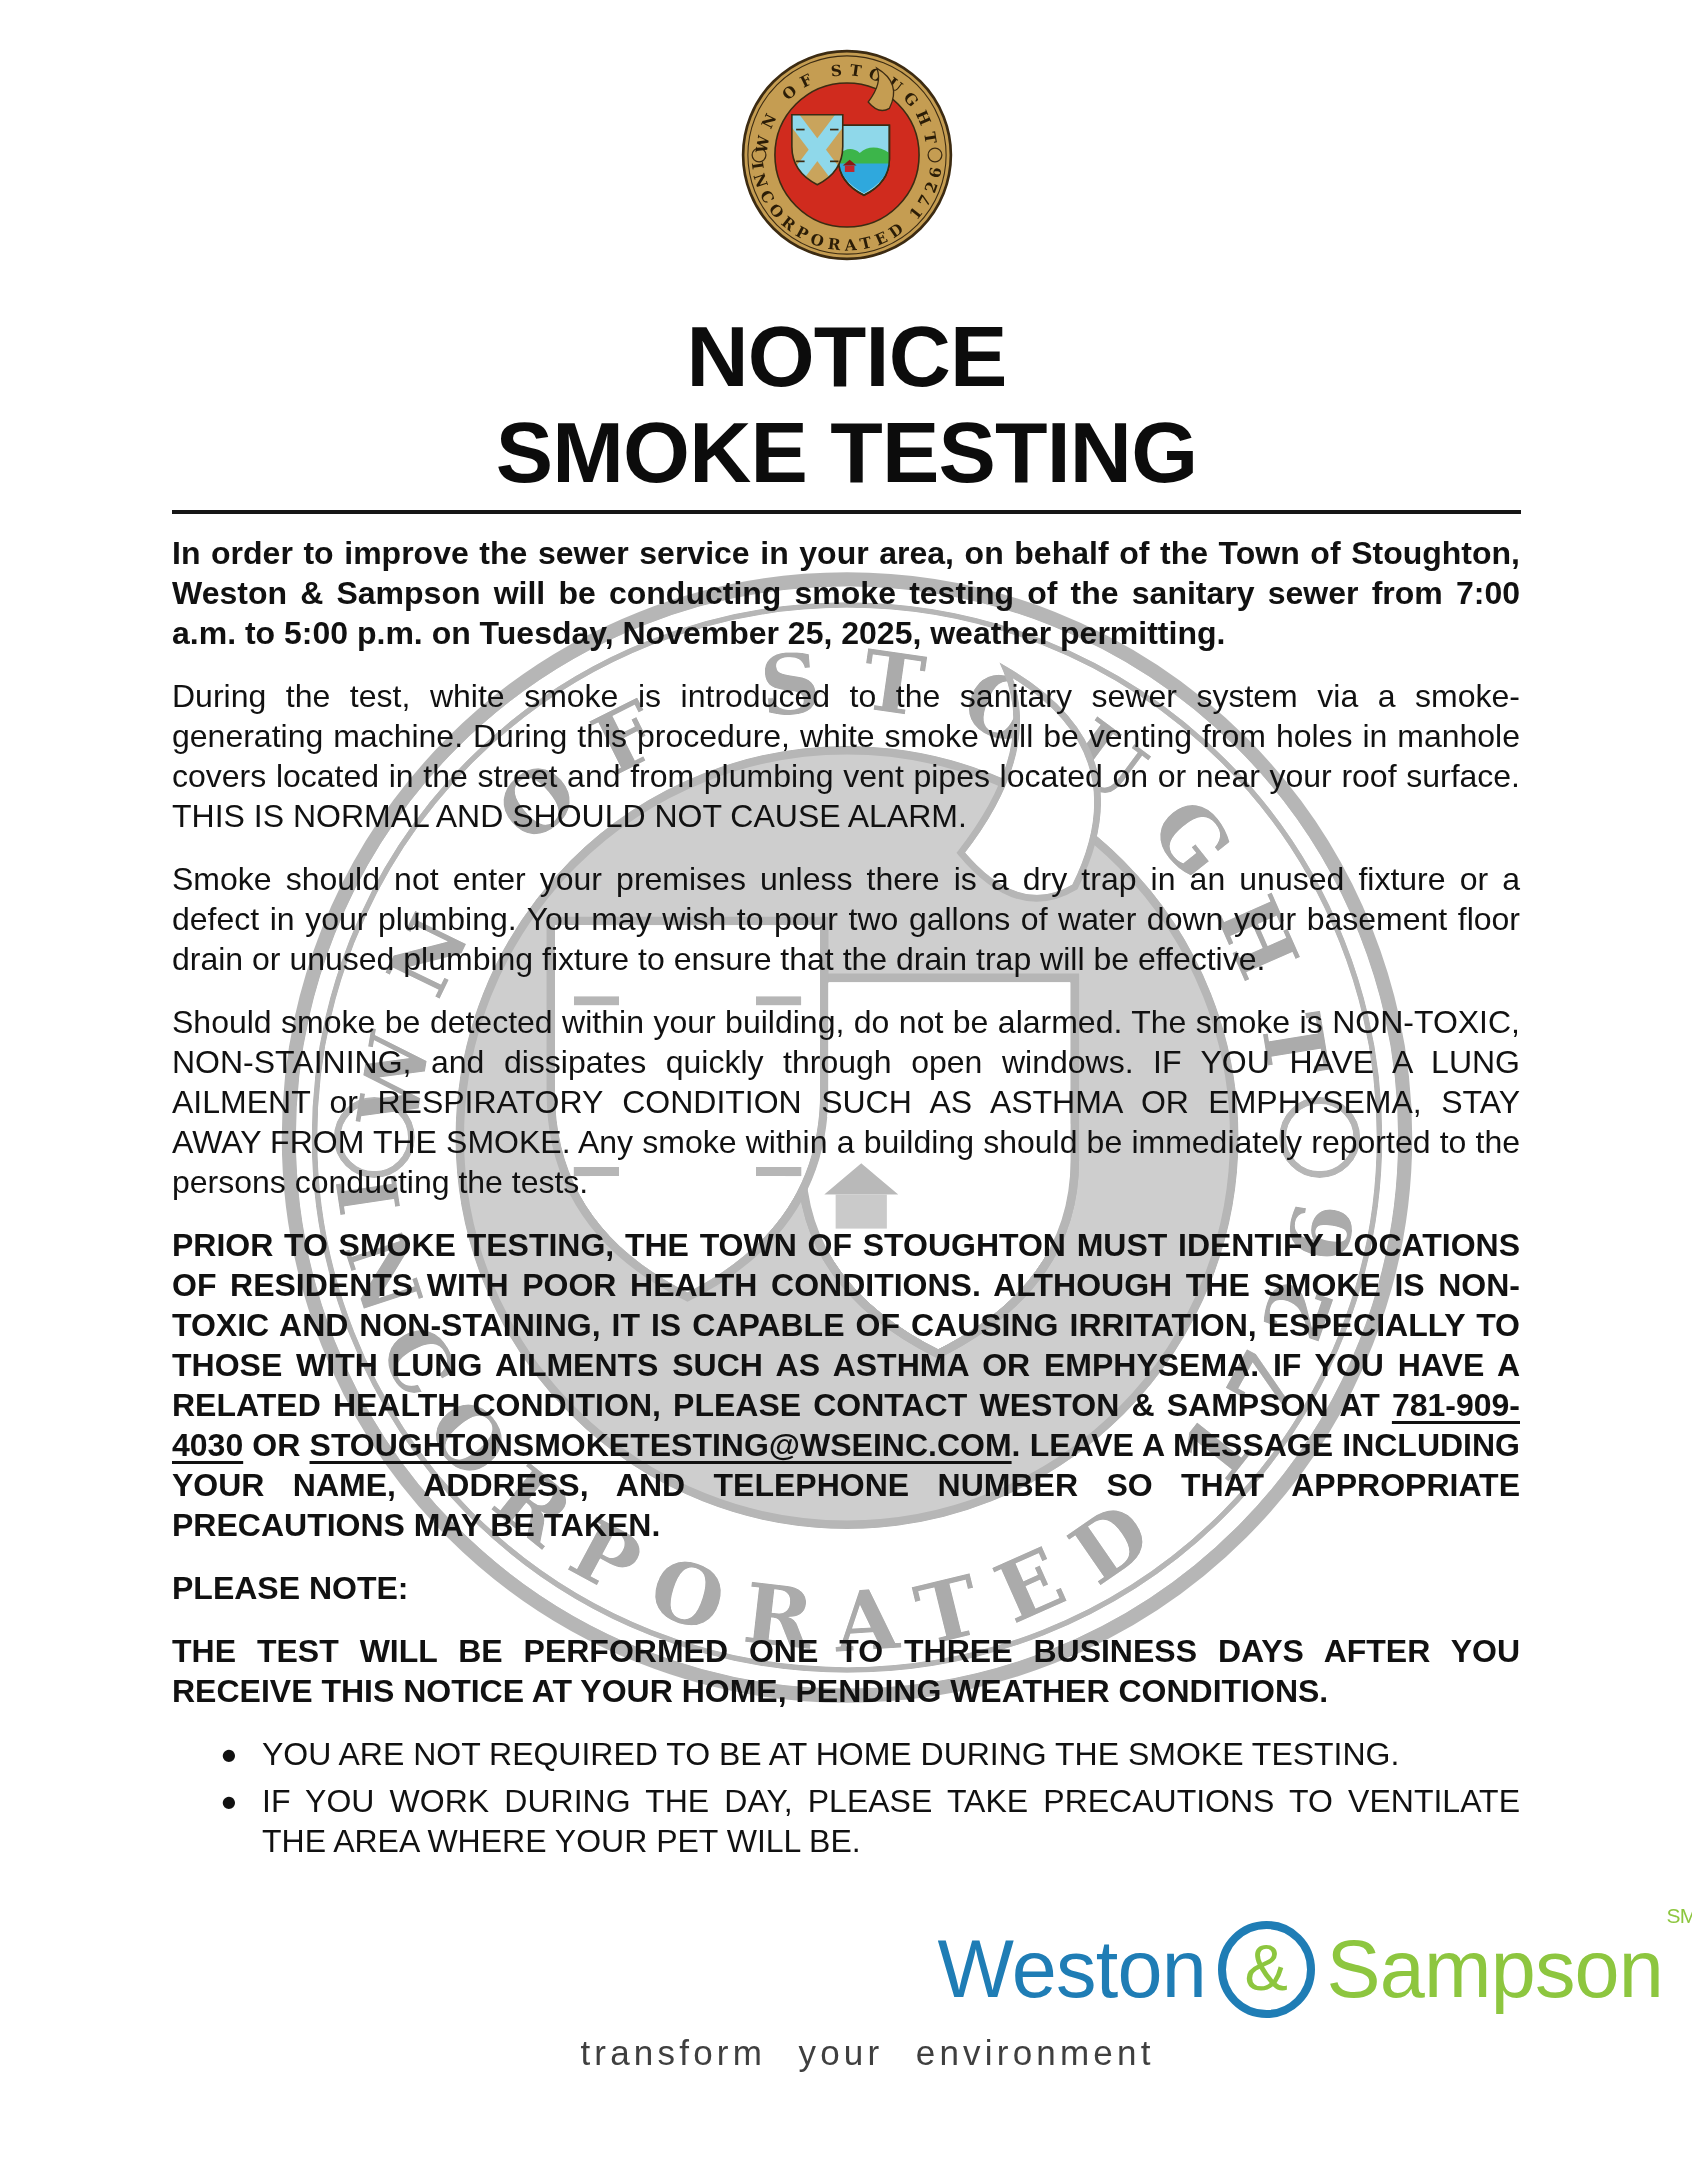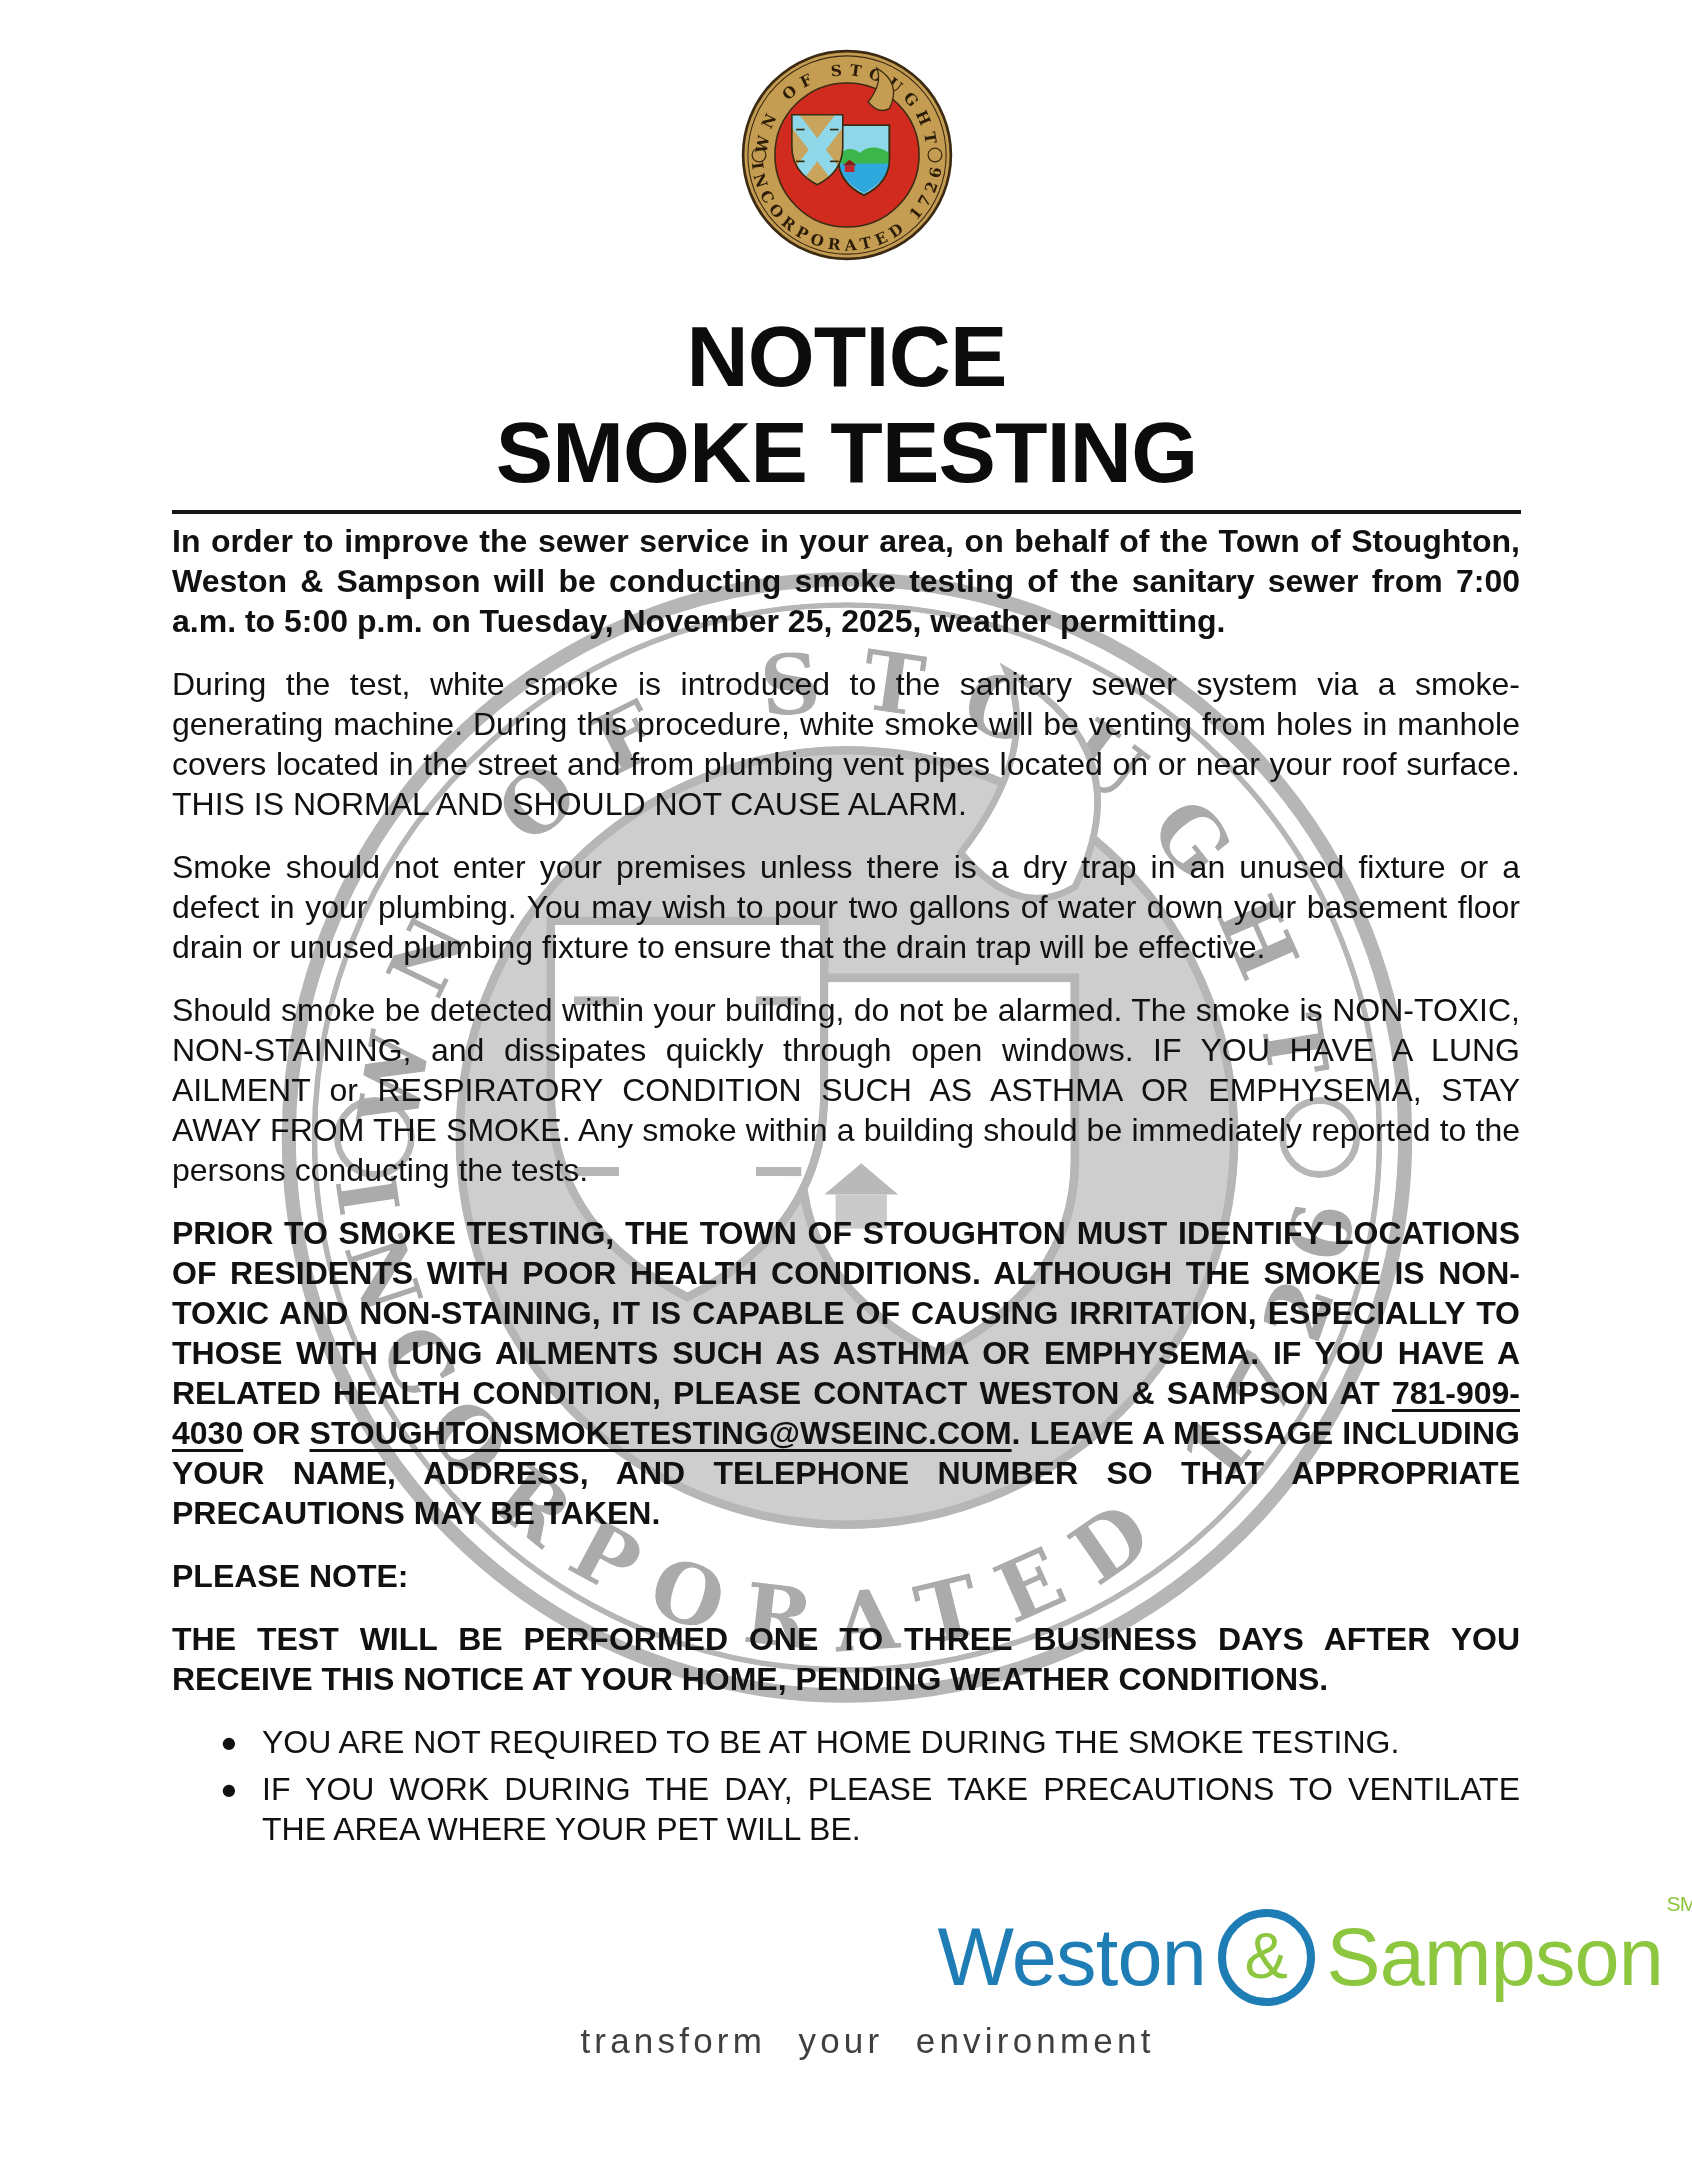--- a/index.html
+++ b/index.html
@@ -52,21 +52,21 @@
 
   .divider {
     margin: 10px 172px 0 172px;
     height: 4.2px;
     background: var(--rule-color, #161616);
   }
 
   
   .body-copy {
     margin: 0 173px 0 172px;
-    padding-top: 7px;
+    padding-top: 19px;
     font-size: 32px;
     line-height: 40px;
     text-align: justify;
   }
   .body-copy p { margin: 0 0 23px 0; }
   .b { font-weight: bold; }
   .contact-link {
     font-weight: bold;
     text-decoration: underline;
     text-decoration-thickness: 2.5px;

